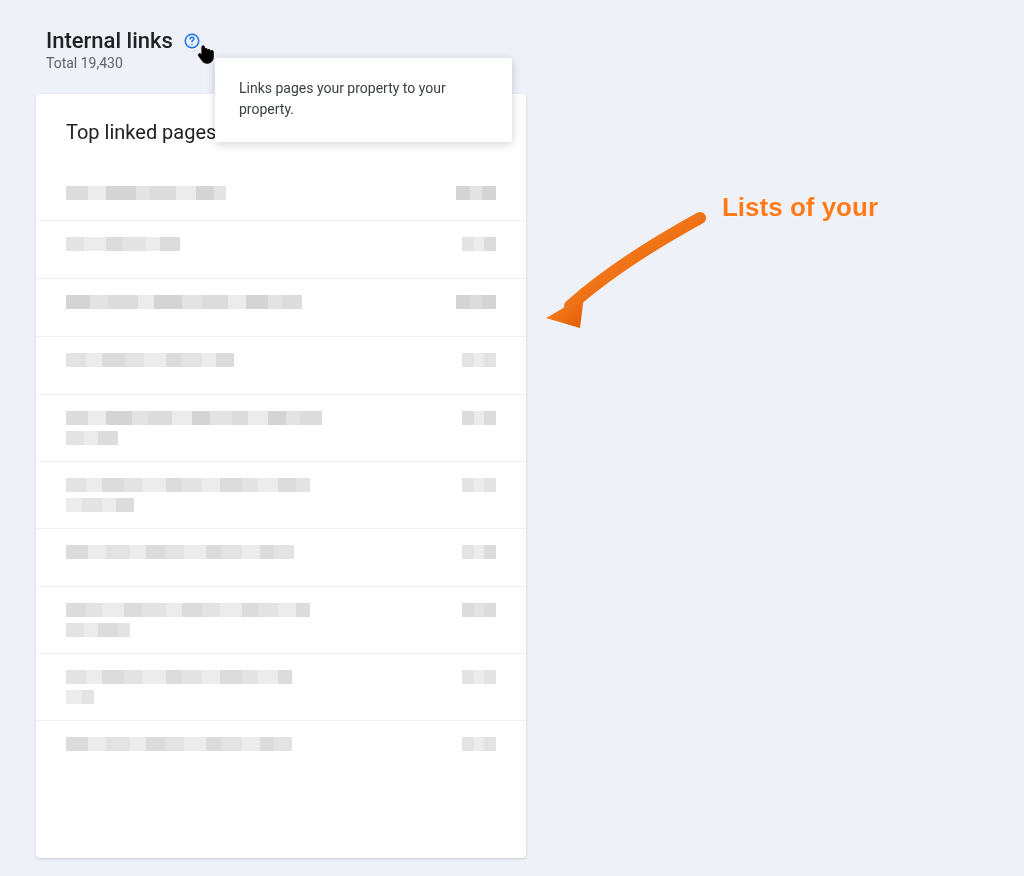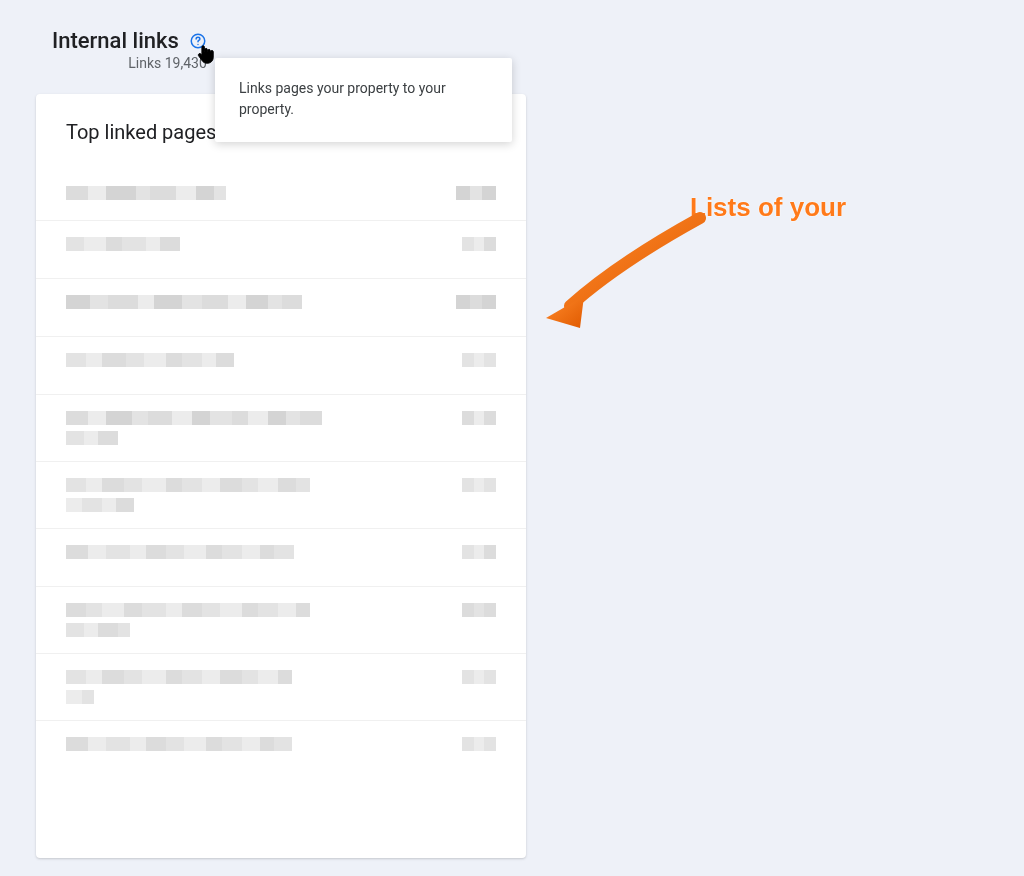--- a/index.html
+++ b/index.html
@@ -7,22 +7,21 @@
     font-family: Roboto, Arial, sans-serif;
     background: #eef1f8;
     width: 1024px;
     height: 876px;
     position: relative;
     overflow: hidden;
   }
   .header {
     position: absolute;
     top: 28px;
-    left: 52px;
-    text-align: right;
+    left: 46px;
   }
   .title {
     font-size: 22px;
     font-weight: 500;
     color: #202124;
     display: flex;
     align-items: center;
     gap: 10px;
   }
   .subtitle {
@@ -136,21 +135,21 @@
   .annotation {
     position:absolute;
     top: 190px;
     left: 690px;
     width: 220px;
     color:#ff7a1a;
     font-family: "Segoe UI", Arial, sans-serif;
     font-size:26px;
     font-weight:700;
     line-height:1.35;
-    text-align:left;
+    text-align:center;
     text-shadow: 0 0 1px #fff, 0 0 2px #fff;
   }
   .arrow {
     position:absolute;
     top: 210px;
     left: 540px;
     width: 180px;
     height: 120px;
     z-index: 40;
   }
@@ -163,21 +162,21 @@
     <span>Internal links</span>
     <span class="help-icon">
       <svg viewBox="0 0 24 24" fill="none" stroke="#1a73e8" stroke-width="2">
         <circle cx="12" cy="12" r="9"></circle>
         <path d="M9.5 9.2c0-1.3 1.1-2.3 2.5-2.3s2.5 1 2.5 2.3c0 1.1-.8 1.6-1.6 2.1-.7.5-.9.9-.9 1.7" stroke-linecap="round"></path>
         <circle cx="12" cy="16.6" r="0.9" fill="#1a73e8" stroke="none"></circle>
       </svg>
     </span>
   </div>
   <div class="subtitle">
-    <span>Links </span><span>19,430</span>
+    <span>Total </span><span>19,430</span>
   </div>
 </div>
 
 <div class="cursor-icon">
   <svg viewBox="0 0 24 24">
       <path fill="#000" d="M10 2c.8 0 1.4.6 1.4 1.4v5.1h.4V6.2c0-.8.6-1.4 1.4-1.4s1.4.6 1.4 1.4v2.3h.4V7.4c0-.8.6-1.4 1.4-1.4s1.4.6 1.4 1.4v1.1h.4c0-.8.6-1.4 1.4-1.4s1.4.6 1.4 1.4v5.9c0 3.7-2.5 6.6-6.7 6.6-2.6 0-4.2-1-5.6-3L5 12.9c-.5-.8-.3-1.8.5-2.3.7-.4 1.6-.2 2.1.4l1 1.3V3.4C8.6 2.6 9.2 2 10 2z" stroke="#000" stroke-width="1"></path>
     </svg>
 </div>
 
 <div class="tooltip">

